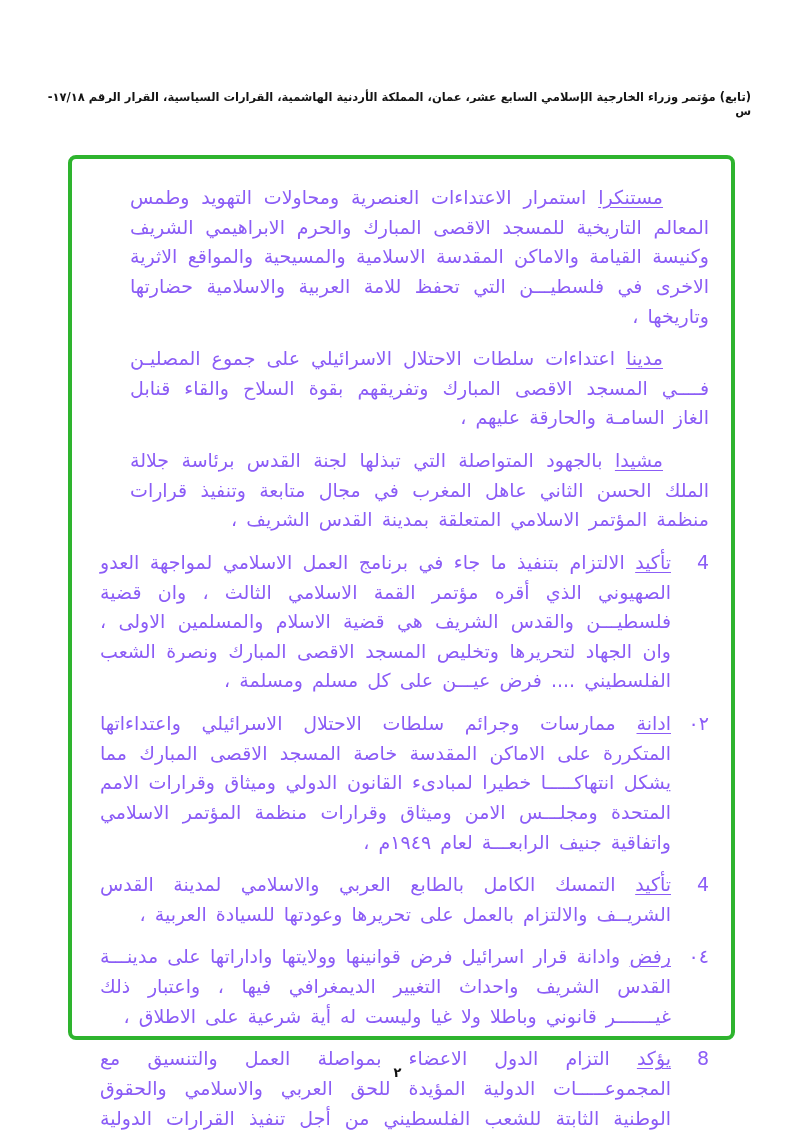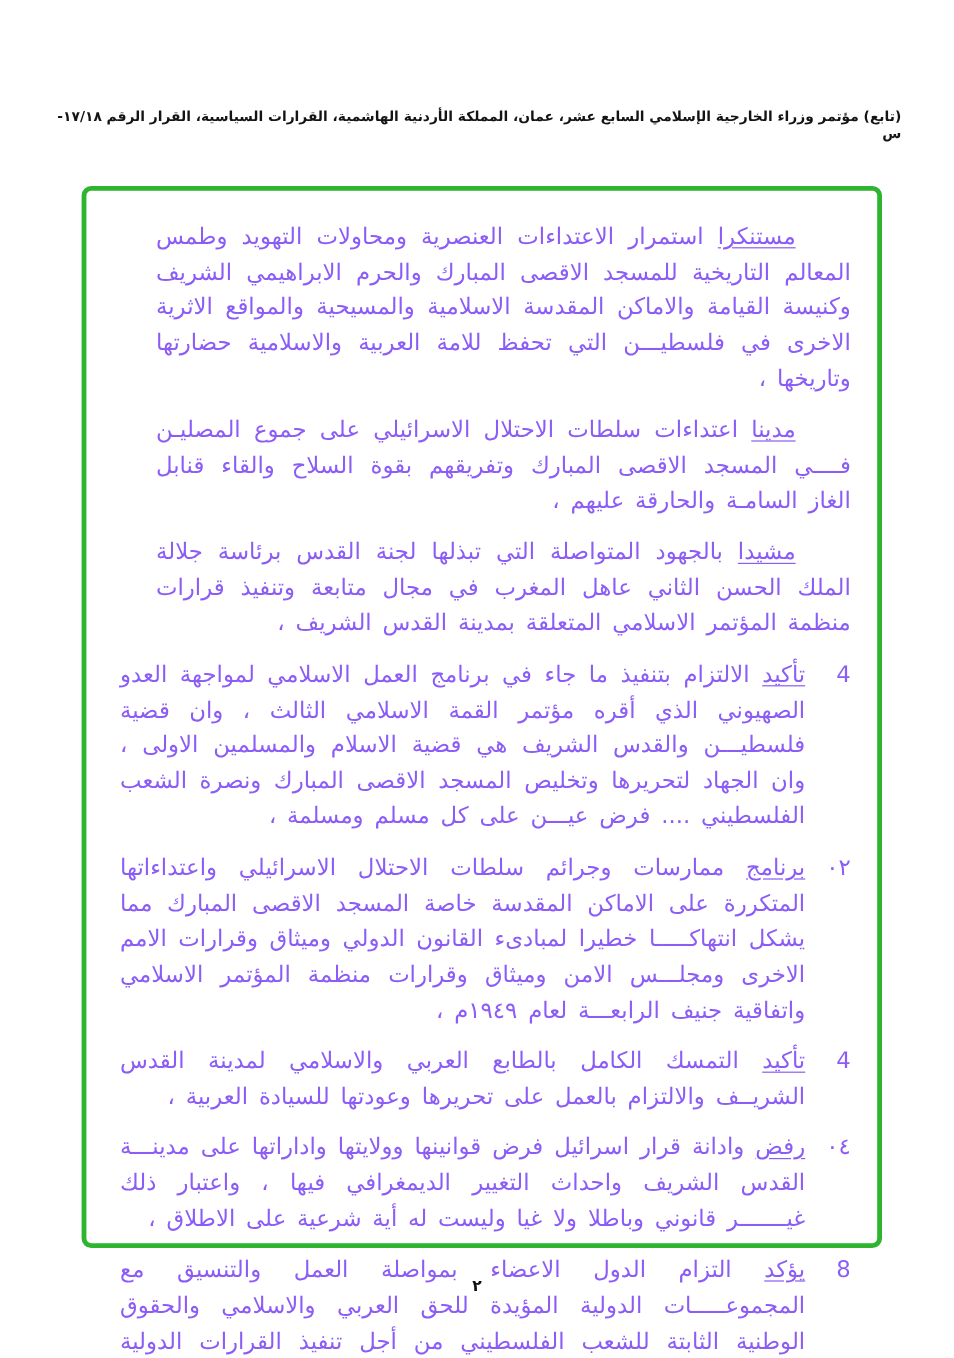--- a/index.html
+++ b/index.html
@@ -102,21 +102,21 @@
 
 
 
       <div class="item">
         <span class="item-num">4</span>
         <span class="item-text"><span class="lead">تأكيد</span> <span>الالتزام بتنفيذ ما جاء في برنامج العمل الاسلامي لمواجهة العدو الصهيوني الذي أقره مؤتمر القمة الاسلامي الثالث ، وان قضية فلسطيـــن والقدس الشريف هي قضية الاسلام والمسلمين الاولى ، وان الجهاد لتحريرها وتخليص المسجد الاقصى المبارك ونصرة الشعب الفلسطيني .... فرض عيـــن على كل مسلم ومسلمة ،</span></span>
       </div>
 
       <div class="item">
         <span class="item-num">٠٢</span>
-        <span class="item-text"><span class="lead">برنامج</span> <span>ممارسات وجرائم سلطات الاحتلال الاسرائيلي واعتداءاتها المتكررة على الاماكن المقدسة خاصة المسجد الاقصى المبارك مما يشكل انتهاكـــــا خطيرا لمبادىء القانون الدولي وميثاق وقرارات الامم الاخرى ومجلـــس الامن وميثاق وقرارات منظمة المؤتمر الاسلامي واتفاقية جنيف الرابعـــة لعام ١٩٤٩م ،</span></span>
+        <span class="item-text"><span class="lead">ادانة</span> <span>ممارسات وجرائم سلطات الاحتلال الاسرائيلي واعتداءاتها المتكررة على الاماكن المقدسة خاصة المسجد الاقصى المبارك مما يشكل انتهاكـــــا خطيرا لمبادىء القانون الدولي وميثاق وقرارات الامم المتحدة ومجلـــس الامن وميثاق وقرارات منظمة المؤتمر الاسلامي واتفاقية جنيف الرابعـــة لعام ١٩٤٩م ،</span></span>
       </div>
 
       <div class="item">
         <span class="item-num">4</span>
         <span class="item-text"><span class="lead">تأكيد</span> <span>التمسك الكامل بالطابع العربي والاسلامي لمدينة القدس الشريــف والالتزام بالعمل على تحريرها وعودتها للسيادة العربية ،</span></span>
       </div>
 
       <div class="item">
         <span class="item-num">٠٤</span>
         <span class="item-text"><span class="lead">رفض</span> <span>وادانة قرار اسرائيل فرض قوانينها وولايتها واداراتها على مدينـــة القدس الشريف واحداث التغيير الديمغرافي فيها ، واعتبار ذلك غيـــــــر قانوني وباطلا ولا غيا وليست له أية شرعية على الاطلاق ،</span></span>

